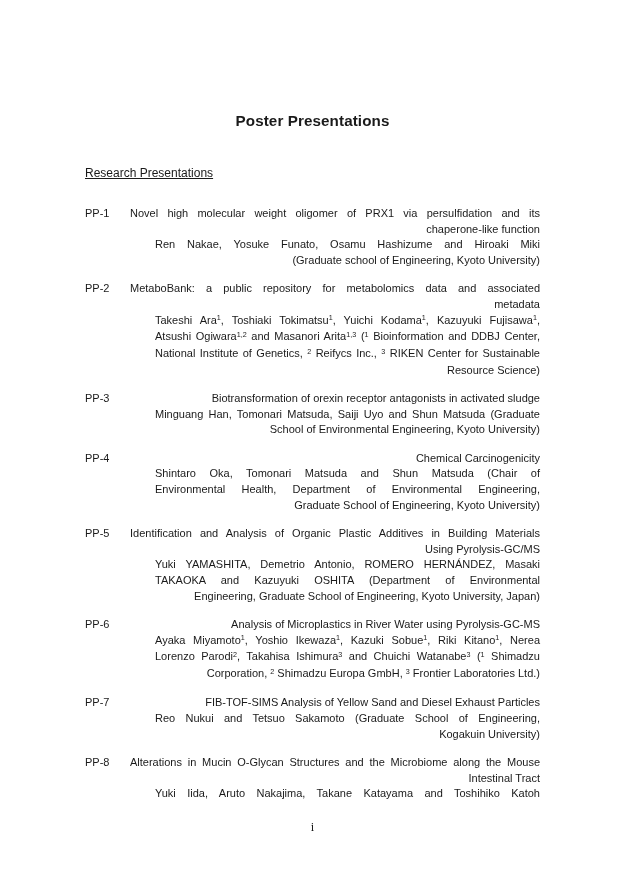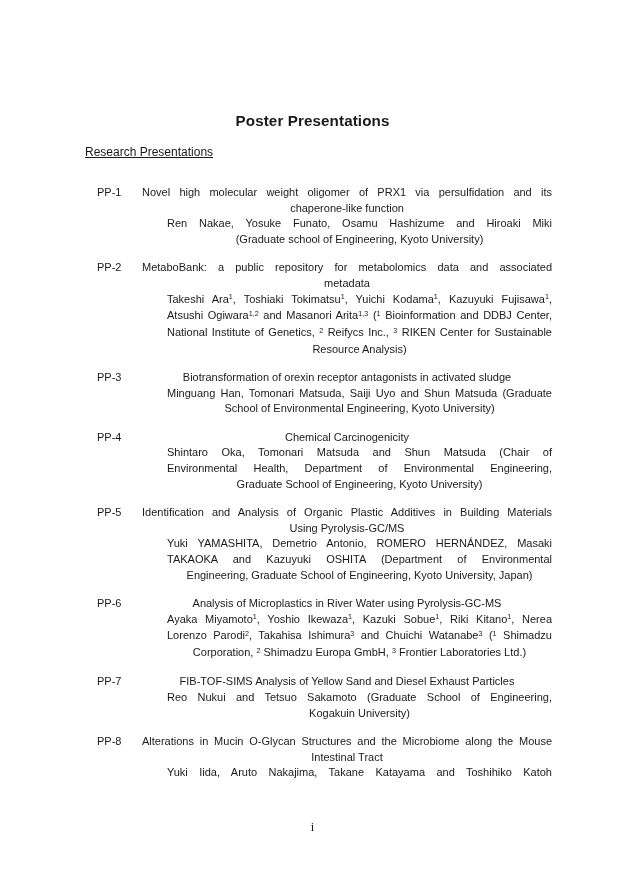--- a/index.html
+++ b/index.html
@@ -26,48 +26,47 @@
   }
   .doc-title {
     margin: 0;
     font-size: 15.2px;
     font-weight: bold;
     line-height: 18px;
     text-align: center;
     letter-spacing: 0.1px;
   }
   .section-heading {
-    margin: 14px 0 0 0;
+    margin: 35px 0 0 0;
     font-size: 12px;
     font-weight: normal;
     line-height: 16px;
     text-decoration: underline;
   }
   .entries {
     margin-top: 25px;
-    margin-left: 12px;
   }
   .entry {
     display: flex;
     margin-bottom: 12.5px;
   }
   .pp-id {
     flex: 0 0 45px;
     width: 45px;
   }
   .entry-body {
     flex: 0 0 410px;
     width: 410px;
   }
   .authors-block {
     margin-left: 25px;
     width: 385px;
   }
   .line {
-    text-align: center;
+    text-align: right;
   }
   .line.justify {
     text-align: justify;
     text-align-last: justify;
   }
   .u {
     text-decoration-thickness: 1px;
   }
   .sup {
     font-size: 7.2px;
@@ -110,21 +109,21 @@
     <div class="pp-id">PP-2</div>
     <div class="entry-body">
       <div class="title-block">
             <div class="line justify"><span>MetaboBank: a public repository for metabolomics data and associated</span></div>
             <div class="line"><span>metadata</span></div>
           </div>
       <div class="authors-block">
             <div class="line justify"><span class="u">Takeshi Ara</span><span class="sup">1</span><span>, Toshiaki Tokimatsu</span><span class="sup">1</span><span>, Yuichi Kodama</span><span class="sup">1</span><span>, Kazuyuki Fujisawa</span><span class="sup">1</span><span>,</span></div>
             <div class="line justify"><span>Atsushi Ogiwara</span><span class="sup">1,2</span><span> and Masanori Arita</span><span class="sup">1,3</span><span> (</span><span class="sup">1</span><span> Bioinformation and DDBJ Center,</span></div>
             <div class="line justify"><span>National Institute of Genetics, </span><span class="sup">2</span><span> Reifycs Inc., </span><span class="sup">3</span><span> RIKEN Center for Sustainable</span></div>
-            <div class="line"><span>Resource Analysis)</span></div>
+            <div class="line"><span>Resource Science)</span></div>
           </div>
     </div>
   </div>
 
   <div class="entry">
     <div class="pp-id">PP-3</div>
     <div class="entry-body">
       <div class="title-block">
             <div class="line"><span>Biotransformation of orexin receptor antagonists in activated sludge</span></div>
           </div>

